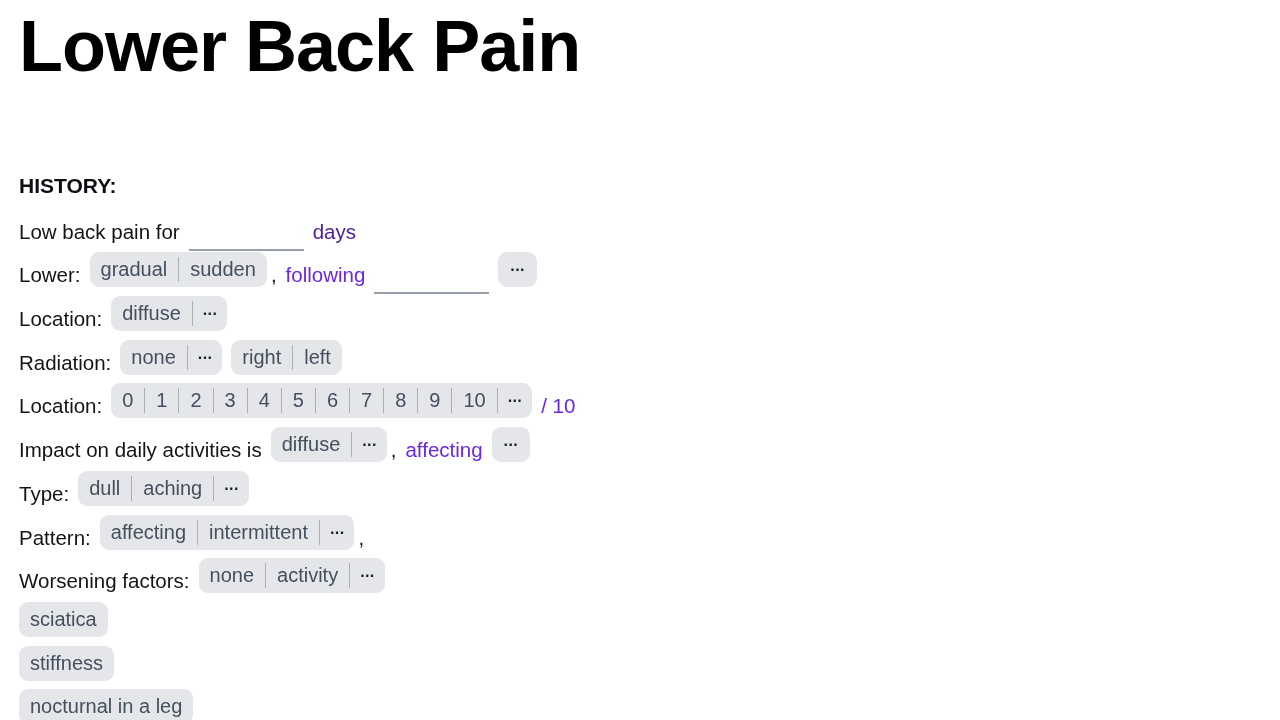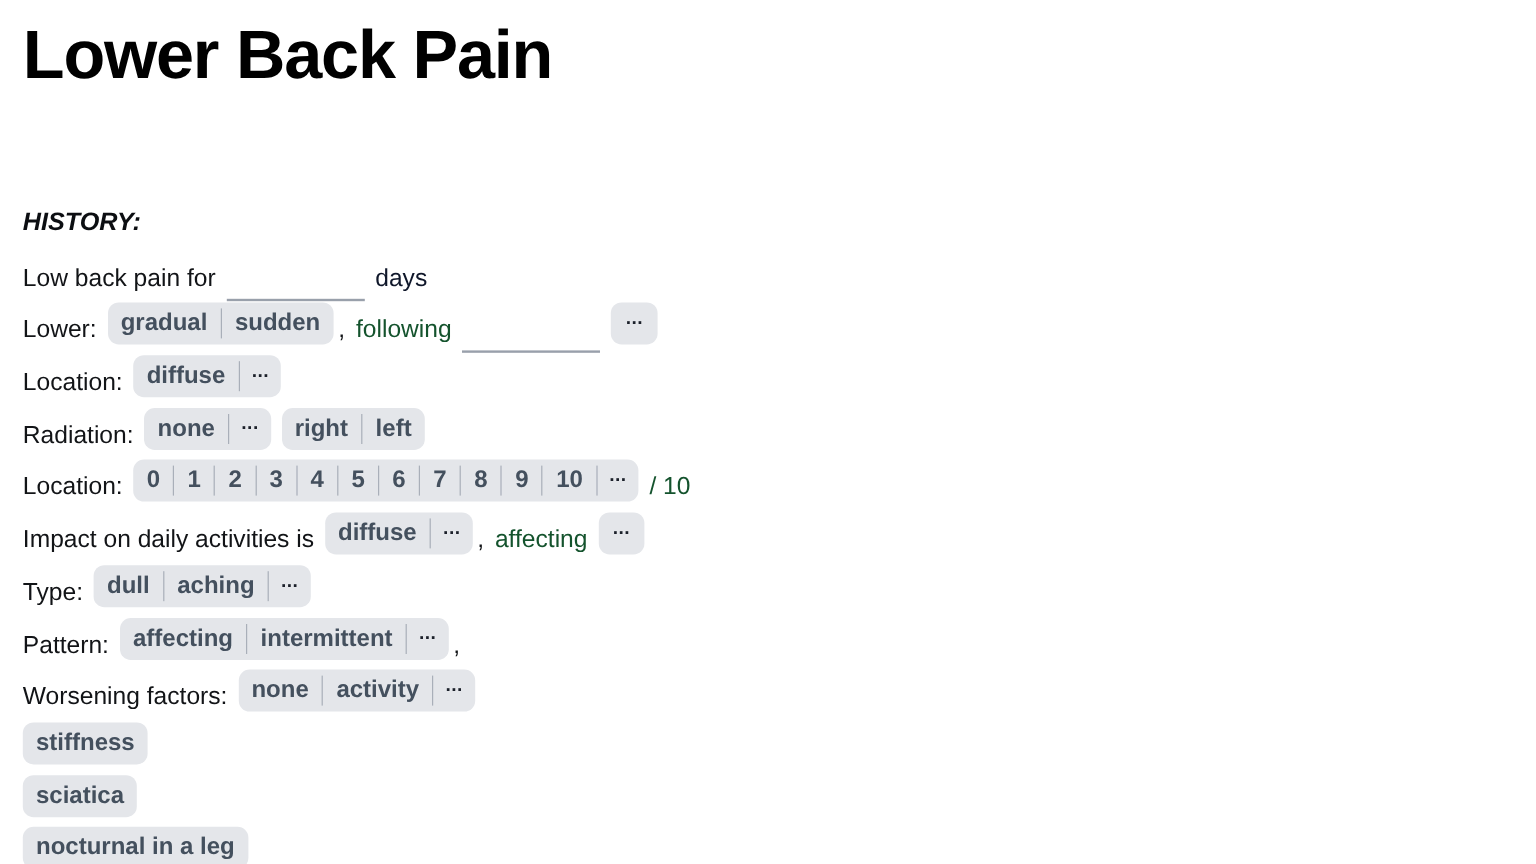--- a/index.html
+++ b/index.html
@@ -5,48 +5,48 @@
   * { box-sizing: border-box; }
   html, body { margin: 0; padding: 0; }
   body {
     width: 1280px; height: 720px; overflow: hidden;
     background: #ffffff;
     font-family: "Liberation Sans", sans-serif;
     color: #121417;
   }
   .page { padding-left: 19px; padding-top: 12px; }
   .doc-title {
-    font-size: 57px; font-weight: 700; color: #000;
+    font-size: 72px; font-weight: 700; color: #000;
     letter-spacing: -1px; margin: 0; line-height: 68px;
   }
   .section-heading {
     font-size: 21px; font-weight: 700; color: #0c0e12;
-    margin-top: 92px; line-height: 28px; font-style: italic;
+    margin-top: 92px; line-height: 28px;
   }
   .row {
     display: flex; align-items: flex-end;
     height: 43.7px; gap: 9px;
     font-size: 20.5px; white-space: nowrap;
   }
   .label, .plain { color: #121417; }
-  .muted { color: #14532d; }
+  .muted { color: #6d28d9; }
   .comma { color: #121417; margin-left: -5px; }
-  .link { color: #0f172a; cursor: pointer; }
+  .link { color: #4c1d95; cursor: pointer; }
   .blank {
     display: inline-block; width: 115px; height: 26px;
     border-bottom: 2px solid #99a0ab;
     position: relative; top: 7px; cursor: text;
   }
   .chip {
     display: inline-flex; align-items: center;
     background: #e4e6ea; border-radius: 9px; height: 35px;
   }
   .opt {
     padding: 0 11px; font-size: 20px; color: #44505e;
-    cursor: pointer; line-height: 35px; font-weight: bold;
+    cursor: pointer; line-height: 35px;
   }
   .sep { width: 1px; height: 25px; background: #a9afb9; }
   .more {
     padding: 0 10px; font-size: 16px; font-weight: 700;
     letter-spacing: -0.5px; color: #1b202a; cursor: pointer;
     line-height: 35px;
   }
   .chip.solo-more .more { padding: 0 12px; }
 </style>
 </head>
@@ -175,29 +175,29 @@
       <span class="opt">none</span>
       <i class="sep"></i>
       <span class="opt">activity</span>
       <i class="sep"></i>
       <span class="more">···</span>
     </span>
   </div>
 
   <div class="row">
     <span class="chip">
+      <span class="opt">sciatica</span>
+    </span>
+  </div>
+
+  <div class="row">
+    <span class="chip">
       <span class="opt">stiffness</span>
     </span>
   </div>
 
   <div class="row">
     <span class="chip">
-      <span class="opt">sciatica</span>
-    </span>
-  </div>
-
-  <div class="row">
-    <span class="chip">
       <span class="opt">nocturnal in a leg</span>
     </span>
   </div>
 
 </div>
 
 </body></html>

